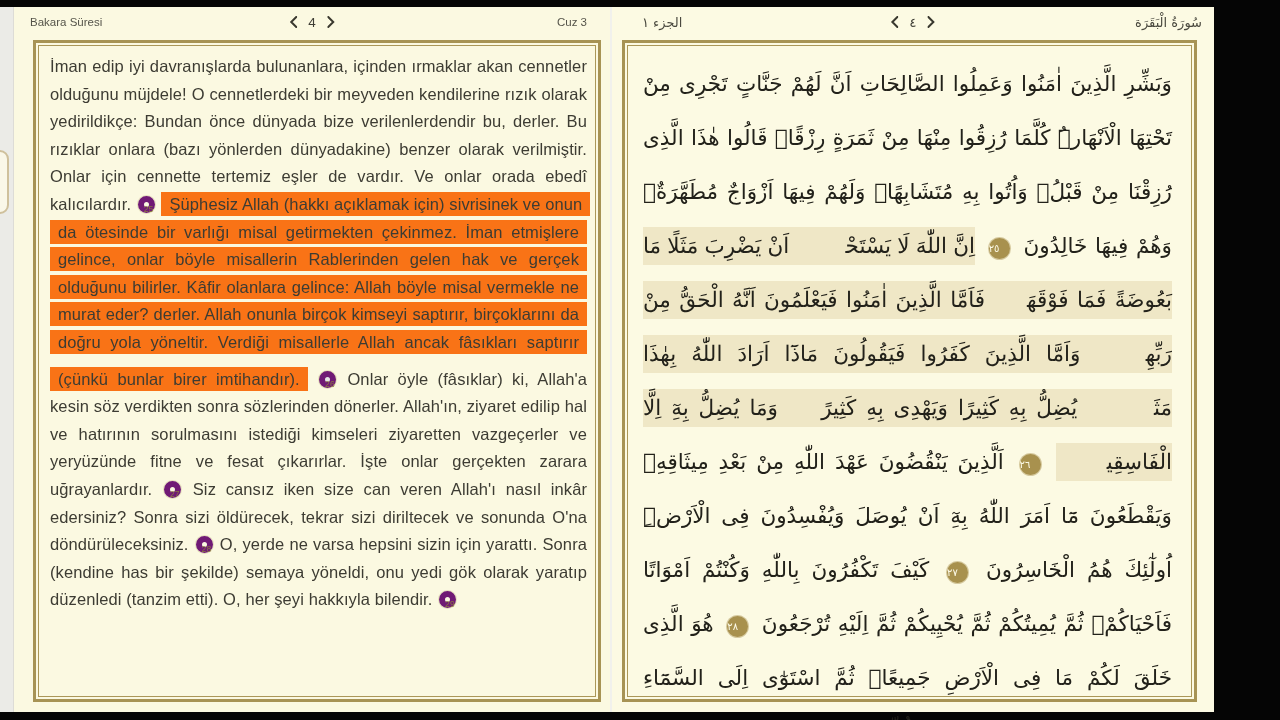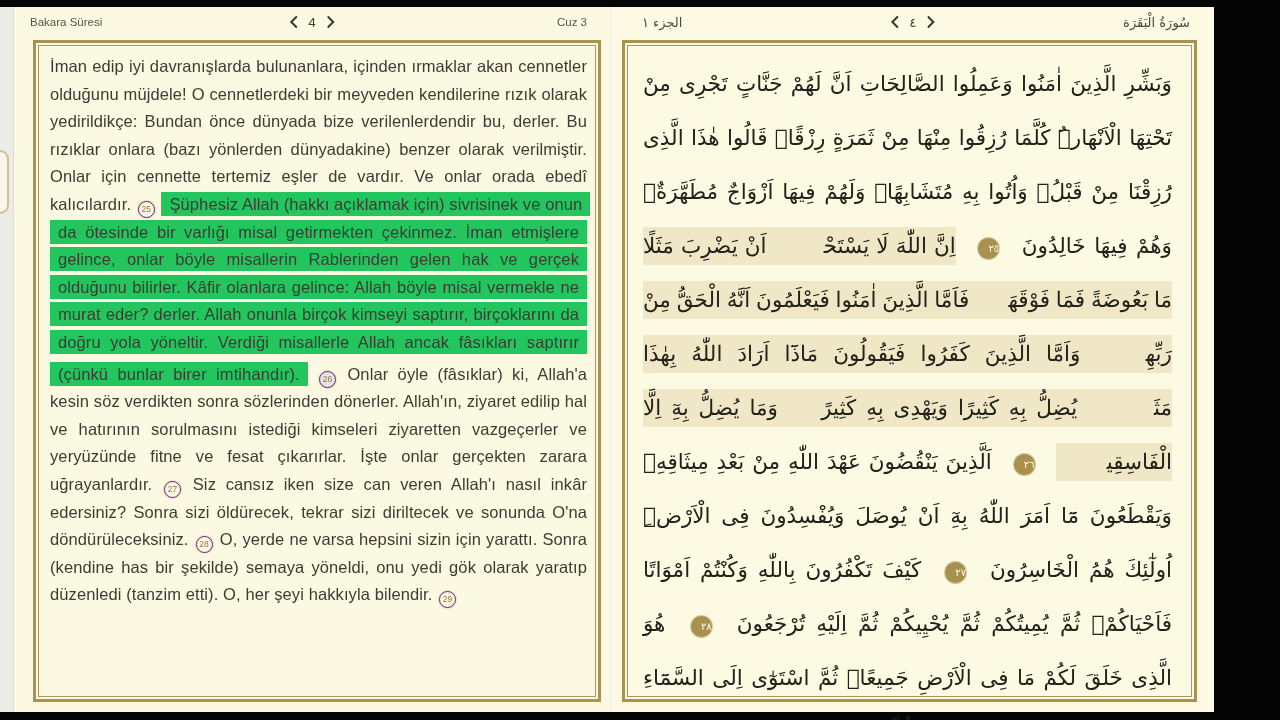--- a/index.html
+++ b/index.html
@@ -16,21 +16,21 @@
 
   .seam { width:2px; background:#f1f1ec; }
 
   .page { position:relative; background:#fbf9e1; height:100%; }
   .page-left  { width:596px; }
   .page-right { width:602px; background:#fcfae3; }
 
   .page-header { position:absolute; top:0; left:0; right:0; height:30px;
                  display:flex; align-items:center; font-size:11.5px; color:#55544a; }
   .page-left  .page-header { padding:0 23px 0 16px; }
-  .page-right .page-header { padding:0 24px 0 30px; font-family:"DejaVu Sans", sans-serif; font-size:13px; color:#4a493f; }
+  .page-right .page-header { padding:0 12px 0 30px; font-family:"DejaVu Sans", sans-serif; font-size:13px; color:#4a493f; }
   .ph-side { flex:0 0 auto; }
   .ph-spacer { flex:1; }
 
   .pager { position:absolute; left:50%; top:0; height:30px; transform:translateX(-50%);
            display:flex; align-items:center; gap:9px; }
   .pager .num { font-size:13.5px; color:#3f3e35; }
   .page-right .pager .num { font-family:"DejaVu Sans", sans-serif; }
   .nav-btn { background:none; border:none; padding:2px; cursor:pointer; display:flex; align-items:center; }
 
   .frame { position:absolute; border:3px solid #a79354; pointer-events:none; }
@@ -41,33 +41,33 @@
   .page-body { position:absolute; }
   .page-left .page-body  { left:36px; right:23px; top:46px; bottom:16px; }
   .page-right .page-body { left:31px; right:42px; top:50px; bottom:16px; }
 
   .para-tr { font-size:16.5px; line-height:27.6px; color:#3d3c33; text-align:justify;
              letter-spacing:0.1px; }
   .para-ar { direction:rtl; font-family:"DejaVu Sans", sans-serif; font-size:21.5px;
              line-height:54px; color:#22211a; text-align:justify; }
 
   .verse { cursor:pointer; }
-  .verse.hl .vtext { background:#22c55e; padding:3px 8px; box-decoration-break:clone;
+  .verse.hl .vtext { background:#f97316; padding:3px 8px; box-decoration-break:clone;
                      -webkit-box-decoration-break:clone; }
   .para-ar .verse.hl .vtext { padding:7px 0; background:#efe7c6;font-family:Liberation Serif, serif; }
 
   .vm-left { display:inline-block; width:17px; height:17px; line-height:15px;
-             border:1px solid #701a75; border-radius:50%; text-align:center;
+             border:6px solid #701a75; border-radius:50%; text-align:center;
              font-size:8.5px; color:#8a7940; vertical-align:-2px; margin:0 2px;
              box-shadow:0 0 0 1px rgba(166,146,78,.25); }
   .verse.hl .vm-left { background:#e5e5e5;margin-top:14px; }
 
   .vm-right { display:inline-block; width:21px; height:21px; line-height:21px;
-              border-radius:50%; background:#a8914e; color:#fdfbe9; text-align:right;
-              font-size:10px; vertical-align:1px; margin:0 14px;
+              border-radius:50%; background:#a8914e; color:#fdfbe9; text-align:left;
+              font-size:10px; vertical-align:1px; margin:0 6px;
               box-shadow:0 0 0 1px rgba(168,145,78,.45); }
 </style>
 </head>
 <body>
 
 <div class="stage">
   <div class="book">
 
     <div class="edge-strip">
       <div class="pull-tab"></div>

